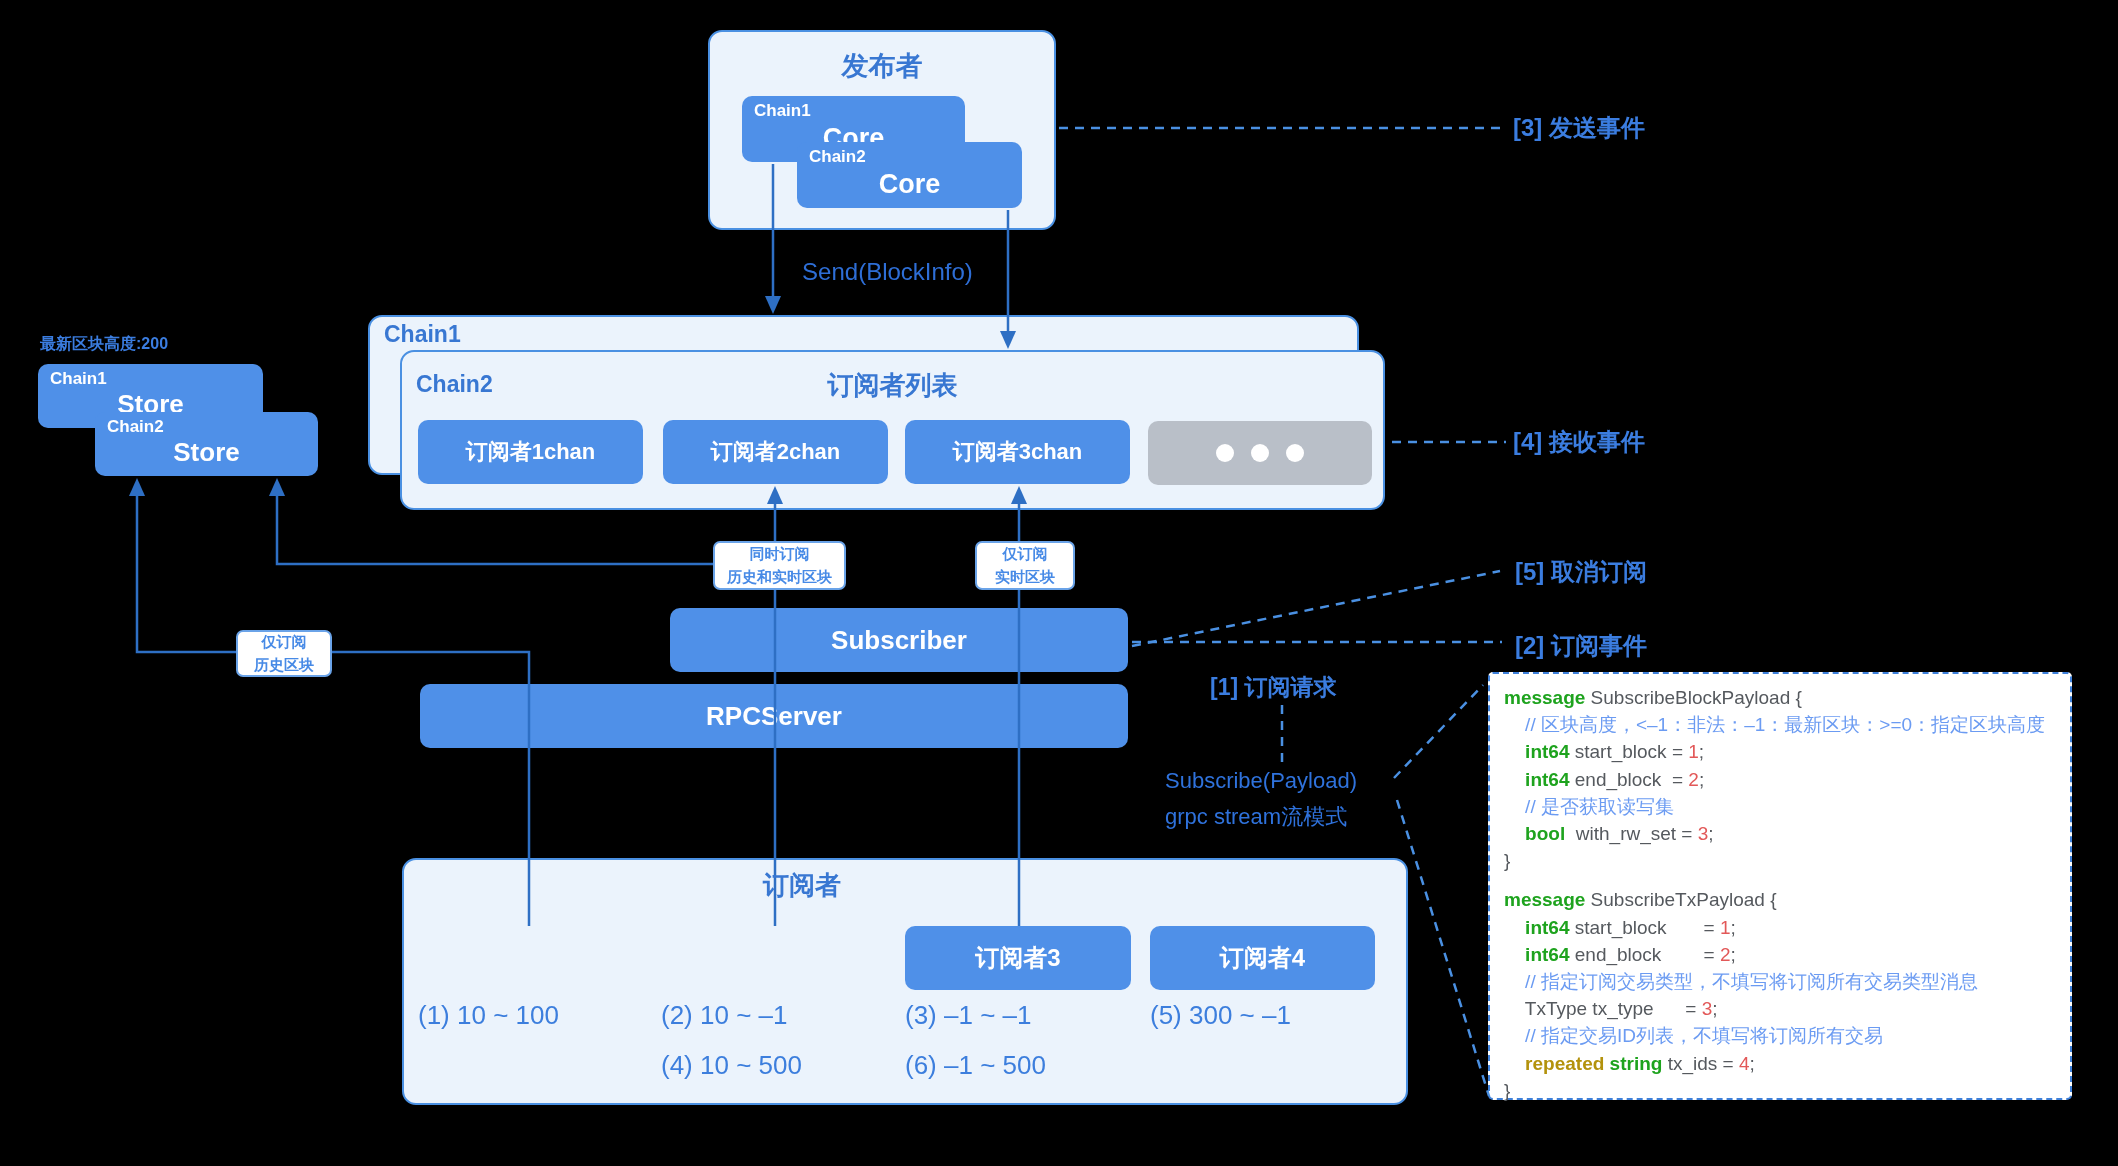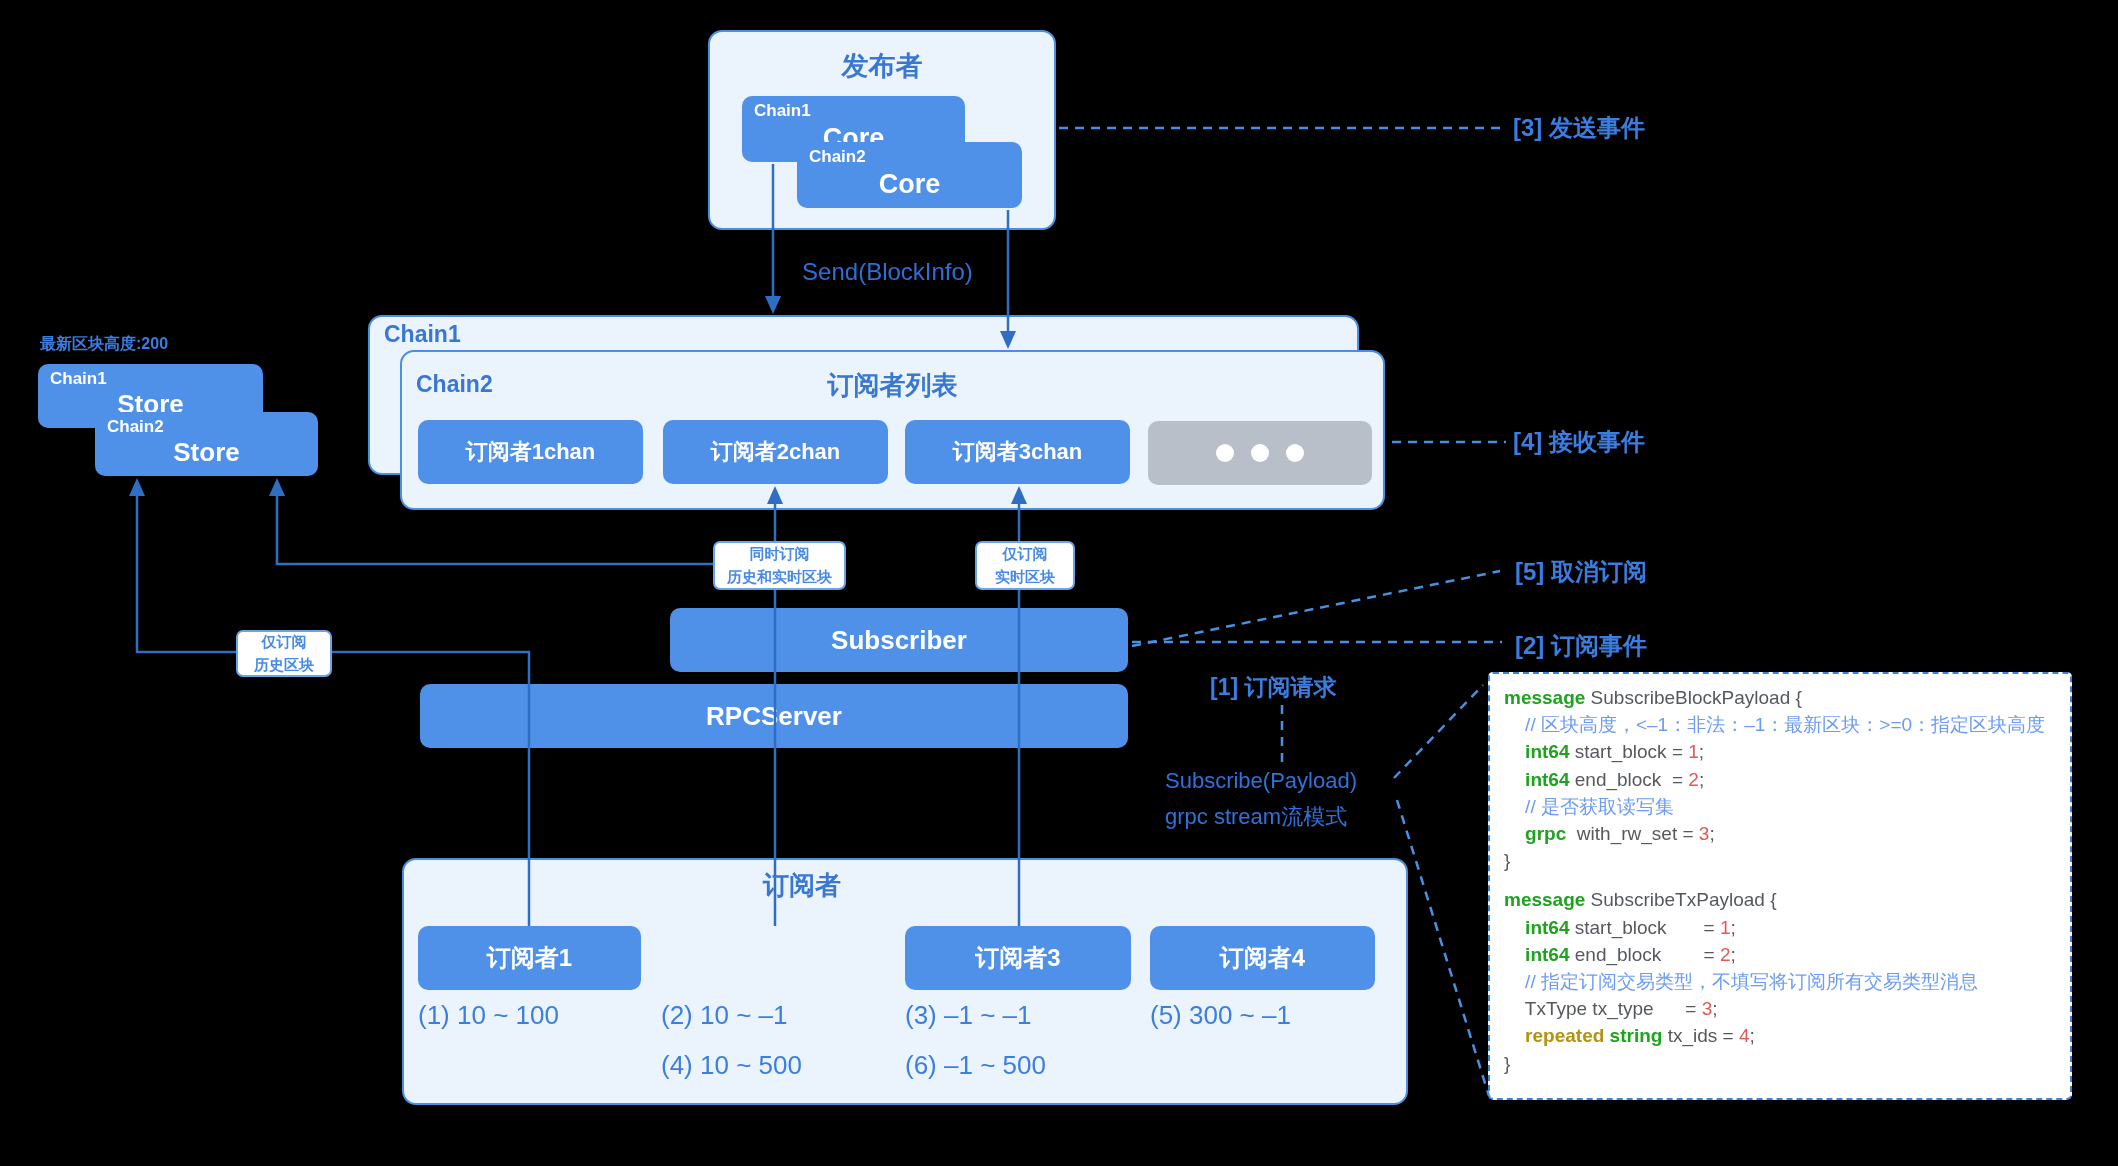--- a/index.html
+++ b/index.html
@@ -92,46 +92,46 @@
   <div class="abs ann" style="left:1513px;top:112px;">[3] 发送事件</div>
   <div class="abs ann" style="left:1513px;top:426px;">[4] 接收事件</div>
   <div class="abs ann" style="left:1515px;top:556px;">[5] 取消订阅</div>
   <div class="abs ann" style="left:1515px;top:630px;">[2] 订阅事件</div>
   <div class="abs ann" style="left:1210px;top:672px;font-size:23px;">[1] 订阅请求</div>
   <div class="abs" style="left:1165px;top:768px;font-size:22px;font-weight:500;color:#2f72dc;z-index:6;">Subscribe(Payload)</div>
   <div class="abs" style="left:1165px;top:802px;font-size:22px;font-weight:500;color:#2f72dc;z-index:6;">grpc stream流模式</div>
 
   <div class="abs palebox" style="left:402px;top:858px;width:1006px;height:247px;"></div>
   <div class="abs ptitle" style="left:402px;top:868px;width:800px;text-align:center;font-size:26px;">订阅者</div>
-  <div class="abs bluebox" style="left:418px;top:926px;width:223px;height:64px;font-size:24px;">订阅者1</div>
   <div class="abs bluebox" style="left:905px;top:926px;width:226px;height:64px;font-size:24px;">订阅者3</div>
   <div class="abs bluebox" style="left:1150px;top:926px;width:225px;height:64px;font-size:24px;">订阅者4</div>
   <div class="abs range" style="left:418px;top:1000px;width:223px;">(1) 10 ~ 100</div>
   <div class="abs range" style="left:661px;top:1000px;width:222px;">(2) 10 ~ –1</div>
   <div class="abs range" style="left:905px;top:1000px;width:226px;">(3) –1 ~ –1</div>
   <div class="abs range" style="left:1150px;top:1000px;width:225px;">(5) 300 ~ –1</div>
   <div class="abs range" style="left:661px;top:1050px;width:222px;">(4) 10 ~ 500</div>
   <div class="abs range" style="left:905px;top:1050px;width:226px;">(6) –1 ~ 500</div>
 
   <div class="abs codebox" style="left:1488px;top:672px;width:584px;height:428px;">
       <div class="code-block">
         <div class="code-line"><span class="tk-k">message</span><span class="tk-p"> SubscribeBlockPayload {</span></div>
         <div class="code-line"><span class="tk-c">    // 区块高度，&lt;–1：非法：–1：最新区块：&gt;=0：指定区块高度</span></div>
         <div class="code-line"><span class="tk-k">    int64</span><span class="tk-p"> start_block = </span><span class="tk-n">1</span><span class="tk-p">;</span></div>
         <div class="code-line"><span class="tk-k">    int64</span><span class="tk-p"> end_block  = </span><span class="tk-n">2</span><span class="tk-p">;</span></div>
         <div class="code-line"><span class="tk-c">    // 是否获取读写集</span></div>
-        <div class="code-line"><span class="tk-k">    grpc</span><span class="tk-p">  with_rw_set = </span><span class="tk-n">3</span><span class="tk-p">;</span></div>
+        <div class="code-line"><span class="tk-k">    bool</span><span class="tk-p">  with_rw_set = </span><span class="tk-n">3</span><span class="tk-p">;</span></div>
         <div class="code-line"><span class="tk-p">}</span></div>
       </div>
       <div class="code-block">
         <div class="code-line"><span class="tk-k">message</span><span class="tk-p"> SubscribeTxPayload {</span></div>
         <div class="code-line"><span class="tk-k">    int64</span><span class="tk-p"> start_block       = </span><span class="tk-n">1</span><span class="tk-p">;</span></div>
         <div class="code-line"><span class="tk-k">    int64</span><span class="tk-p"> end_block        = </span><span class="tk-n">2</span><span class="tk-p">;</span></div>
         <div class="code-line"><span class="tk-c">    // 指定订阅交易类型，不填写将订阅所有交易类型消息</span></div>
         <div class="code-line"><span class="tk-p">    TxType tx_type      = </span><span class="tk-n">3</span><span class="tk-p">;</span></div>
+        <div class="code-line"><span class="tk-c">    // 指定交易ID列表，不填写将订阅所有交易</span></div>
         <div class="code-line"><span class="tk-r">    repeated</span><span class="tk-k"> string</span><span class="tk-p"> tx_ids = </span><span class="tk-n">4</span><span class="tk-p">;</span></div>
         <div class="code-line"><span class="tk-p">}</span></div>
       </div>
     </div>
 
   <svg id="wires" width="2118" height="1166" viewBox="0 0 2118 1166">
     <g stroke="#2e6fc4" stroke-width="2.5" fill="none">
       <path d="M773 164 V298"></path>
       <path d="M1008 210 V332"></path>
       <path d="M775 926 V504"></path>

